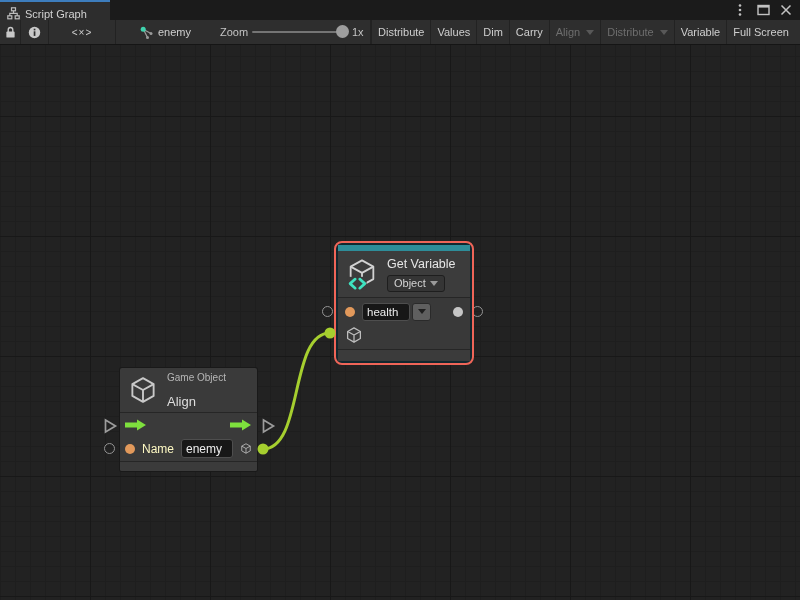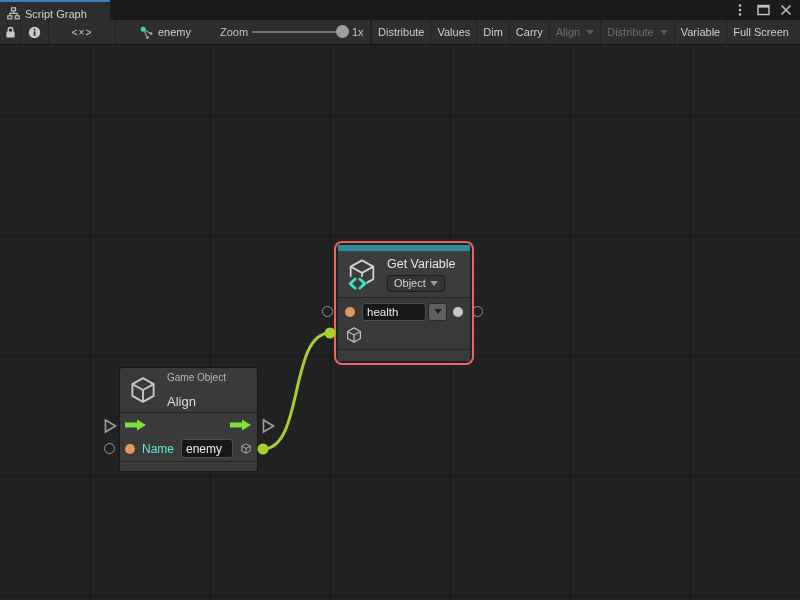--- a/index.html
+++ b/index.html
@@ -58,37 +58,37 @@
                 font-family:"Liberation Sans","DejaVu Sans",sans-serif; }
 
   
   .create-node { left:120px; top:323px; width:137px; }
   .n-header { display:flex; align-items:center; padding:7px 8px; height:44px; }
   .hdr-texts { display:flex; flex-direction:column; margin-left:9px; }
   .n-cat { font-size:10px; color:#b6b6b6; margin-bottom:11px; }
   .n-title { font-size:13px; color:#dedede; }
   .flow-row { height:23px; display:flex; align-items:center; padding:0 5px; }
   .value-row { height:25px; display:flex; align-items:center; padding:0 5px; gap:7px; }
-  .name-label { font-size:12px; color:#5eead4; }
+  .name-label { font-size:12px; color:#fef9c3; }
 
   
   .gv-wrap { position:absolute; left:334px; top:196px; width:140px; border:2px solid #ef6558;
              background:#11282f; padding:2px; border-radius:8px; }
   .gv-node { width:132px; background:#3c3c3c; }
   .gv-accent { height:6px; background:#2e8d99; }
   .gv-header { display:flex; align-items:center; padding:6px 7px; gap:8px; height:46px; }
   .gv-col { display:flex; flex-direction:column; }
   .gv-title { font-size:12.5px; color:#e6e6e6; margin-bottom:4px; }
   .dropdown { display:inline-flex; align-items:center; justify-content:space-between; background:#353535;
               border:1px solid #1e1e1e; border-radius:3px; height:17px; padding:0 6px; width:58px; }
   .dropdown .dd-lbl { font-size:11px; color:#d2d2d2; }
   .dropdown .dd-arrow { margin-left:4px; }
   .gv-body { background:#393939; }
   .var-row { height:27px; display:flex; align-items:center; padding:0 7px; }
-  .combo-input { width:64px; height:18px; font-size:11.5px; }
+  .combo-input { width:48px; height:18px; font-size:11.5px; }
   .combo-btn { width:19px; height:18px; margin-left:2px; background:#5f5f5f; border:1px solid #2a2a2a;
                border-radius:3px; display:flex; align-items:center; justify-content:center; }
   .combo-btn .dd-arrow { margin-left:0; border-top-color:#1f1f1f; }
   .obj-row { height:24px; display:flex; align-items:flex-start; padding:1px 7px; }
   .gv-footer { height:12px; background:#3b3b3b; border-top:1px solid #262626; }
 
   
   .ext-circle { position:absolute; width:11px; height:11px; border:1.5px solid #949494; border-radius:50%; }
   .ext-tri { position:absolute; }
   .wire-svg { position:absolute; left:0; top:0; pointer-events:none; }

